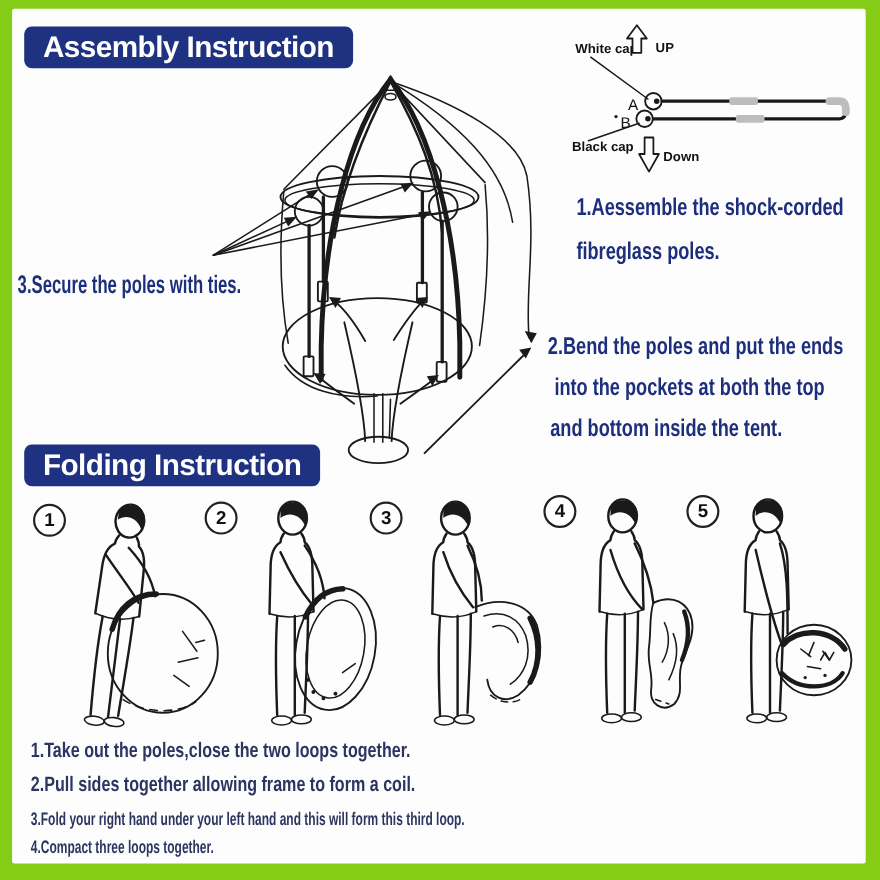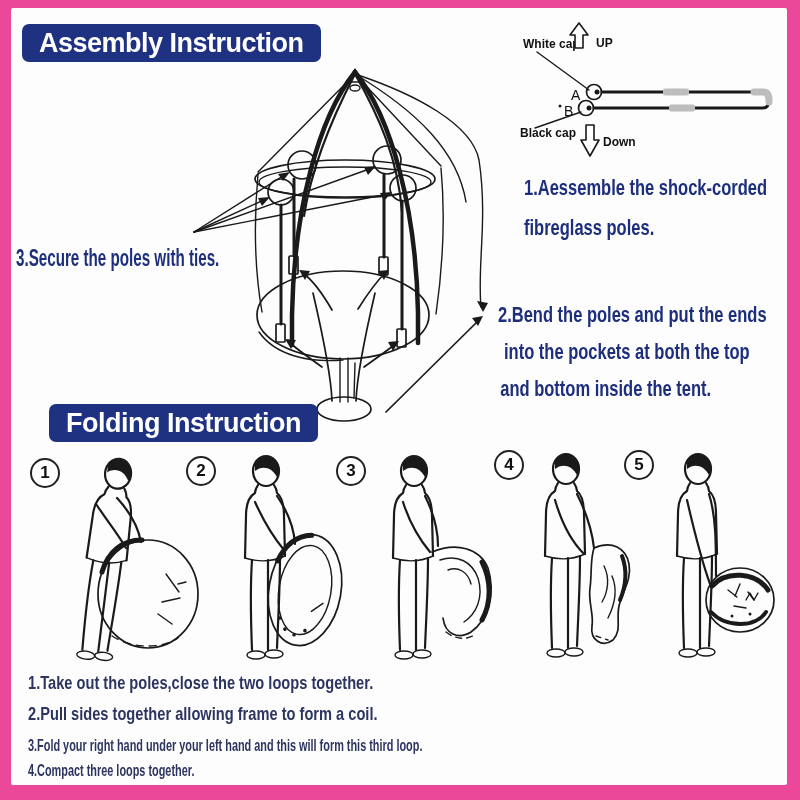--- a/index.html
+++ b/index.html
@@ -1,16 +1,16 @@
 <!DOCTYPE html>
 <html><head>
 <meta charset="utf-8">
 <style>
   html,body{margin:0;padding:0;}
-  #page{position:relative;width:800px;height:800px;background:#ec4899;overflow:hidden;
+  #page{position:relative;width:800px;height:800px;background:#84cc16;overflow:hidden;
         font-family:"Liberation Sans",sans-serif;}
   #paper{position:absolute;left:11px;top:8px;right:13px;bottom:15px;background:#fdfdfd;border-radius:2px;}
   .title-box{position:absolute;background:#1f3181;color:#fff;font-weight:bold;font-size:27px;
              letter-spacing:-0.5px;line-height:38px;height:38px;padding:0 17px;border-radius:7px;
              white-space:nowrap;}
   .cond{position:absolute;color:#1c2e7c;font-weight:bold;font-size:22px;line-height:40px;
         transform:scaleX(0.75);transform-origin:left top;white-space:nowrap;letter-spacing:0;}
   #step2{line-height:37px;}
   #step2 .l2{padding-left:8px;}
   #step2 .l3{padding-left:3px;}
@@ -143,21 +143,21 @@
     <div>1.Aessemble the shock-corded</div>
     <div>fibreglass poles.</div>
   </div>
   <div class="cond" id="step3" style="left:16px;top:238px;">3.Secure the poles with ties.</div>
   <div class="cond" id="step2" style="left:498px;top:296px;">
     <div>2.Bend the poles and put the ends</div>
     <div class="l2">into the pockets at both the top</div>
     <div class="l3">and bottom inside the tent.</div>
   </div>
 
-  <div class="title-box" style="left:22px;top:404px;margin-left:27px;">Folding Instruction</div>
+  <div class="title-box" style="left:22px;top:404px;">Folding Instruction</div>
 
   <div class="circle-num" style="left:30px;top:458px;">1</div>
   <div class="circle-num" style="left:186px;top:456px;">2</div>
   <div class="circle-num" style="left:336px;top:456px;">3</div>
   <div class="circle-num" style="left:494px;top:450px;">4</div>
   <div class="circle-num" style="left:624px;top:450px;">5</div>
 
   <svg class="fig" style="left:50px;top:452px;" width="150" height="225" viewBox="0 0 150 225">
     <use href="#fig-person" transform="rotate(7 56 120)"></use>
     <path class="ln" d="M67,46 C80,60 88,74 91,90"></path>

